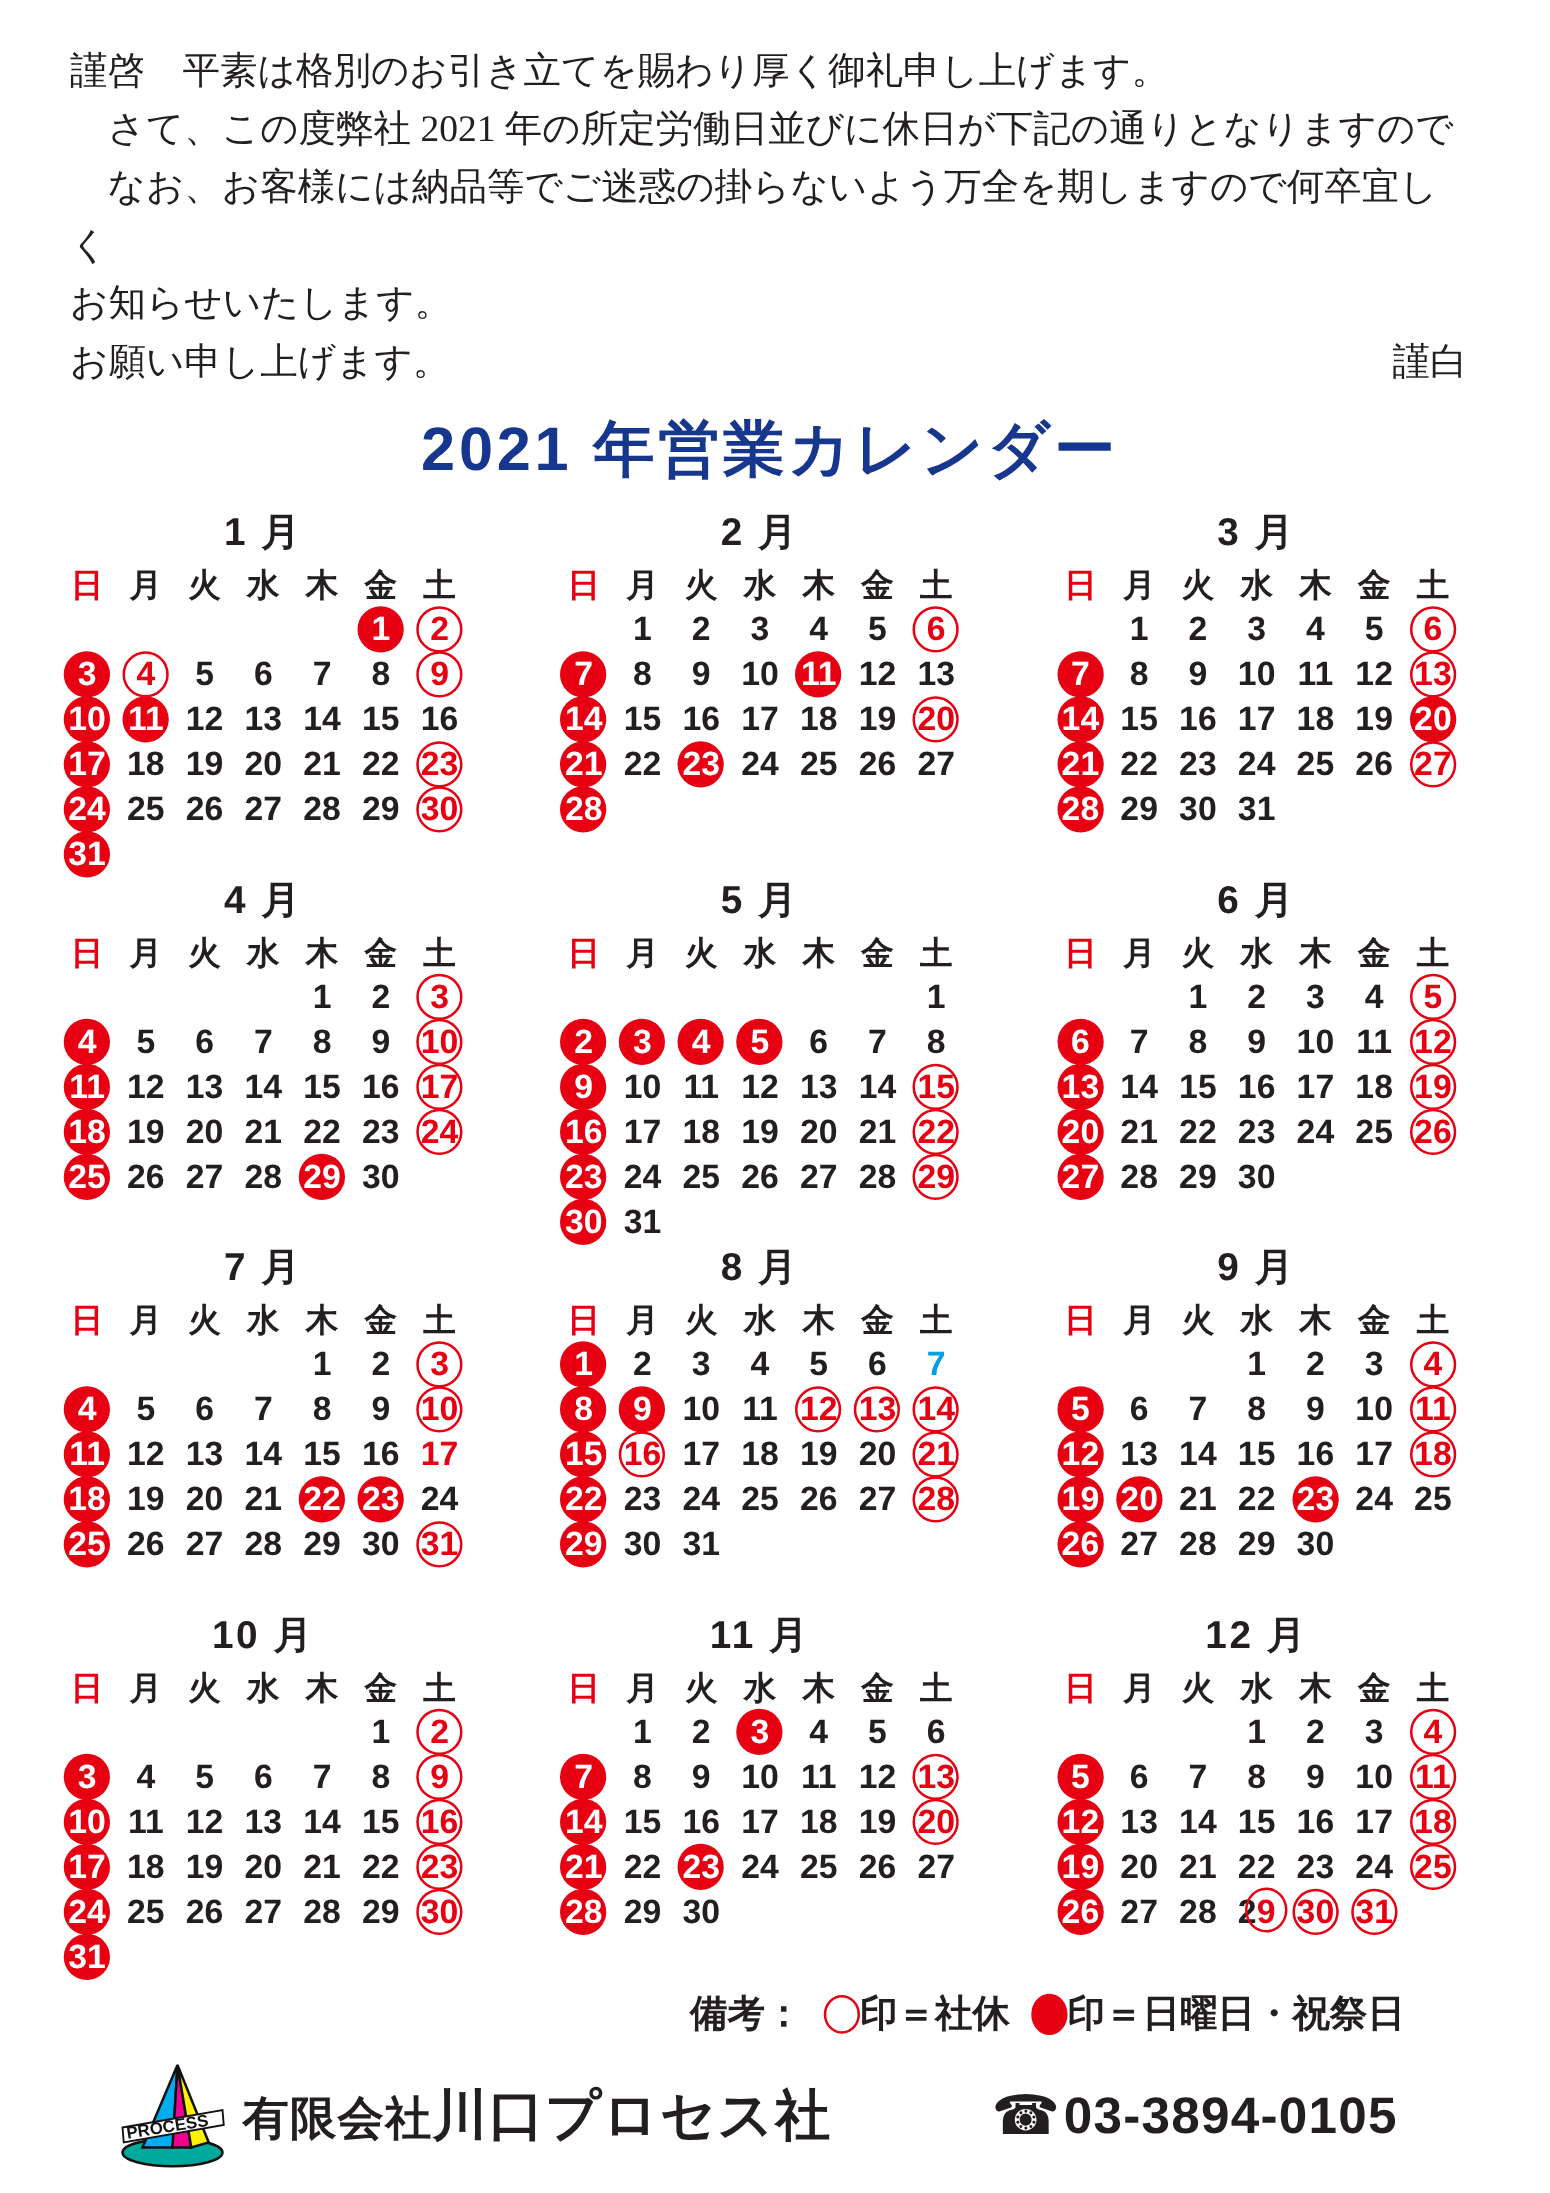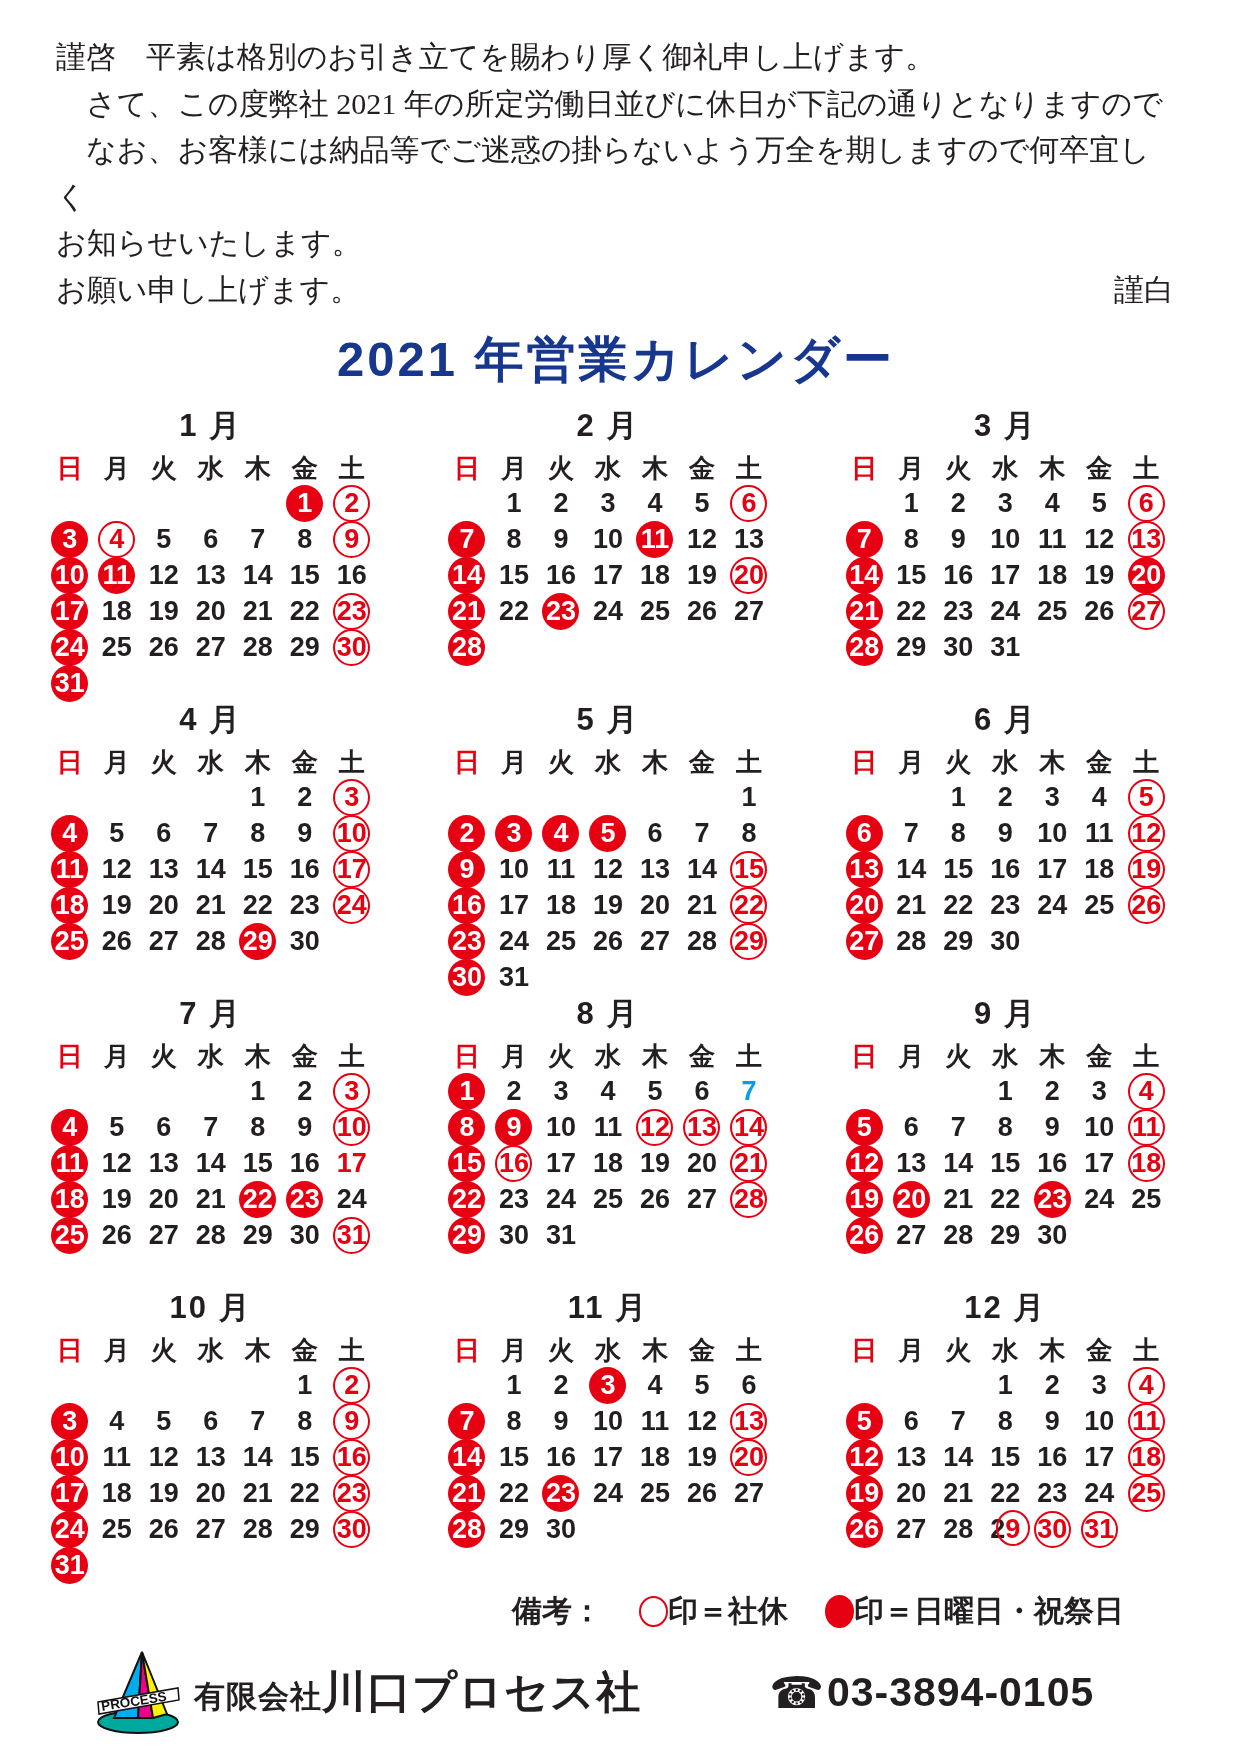--- a/index.html
+++ b/index.html
@@ -45,33 +45,33 @@
   .num.b{color:#00a0e9;}
   .num.sp span:first-child{color:#231f20;}
   .num.sp .nine{color:#e60012;position:relative;}
   .num.sp .nine::after{
     content:"";position:absolute;left:-9px;top:-6px;width:30px;height:32px;
     border:2.5px solid #e60012;border-radius:50%;
   }
   
   .legend{
     display:flex;align-items:center;justify-content:flex-end;
-    padding:10px 108px 0 0;gap:37px;
+    padding:10px 108px 0 0;gap:17px;
     font-size:30px;font-weight:bold;
   }
   .legend-item{display:flex;align-items:center;}
   .ring{width:29px;height:31px;border:2.5px solid #e60012;border-radius:50%;display:inline-block;box-sizing:border-box;}
   .disc{width:29px;height:33px;background:#e60012;border-radius:50%;display:inline-block;}
   
   .footer{
     display:flex;align-items:center;
     padding:16px 0 0 92px;
   }
   .company{display:flex;align-items:baseline;font-weight:bold;margin-left:10px;letter-spacing:1px;}
-  .company .prefix{font-size:31px;}
+  .company .prefix{font-size:37px;}
   .company .name{font-size:44px;}
   .phone{display:flex;align-items:center;margin-left:128px;font-weight:bold;font-size:41px;letter-spacing:1px;}
   .phone .glyph{font-size:44px;margin-right:2px;}
 </style>
 </head>
 <body>
 
 <div class="page">
 
   <header class="greeting">

